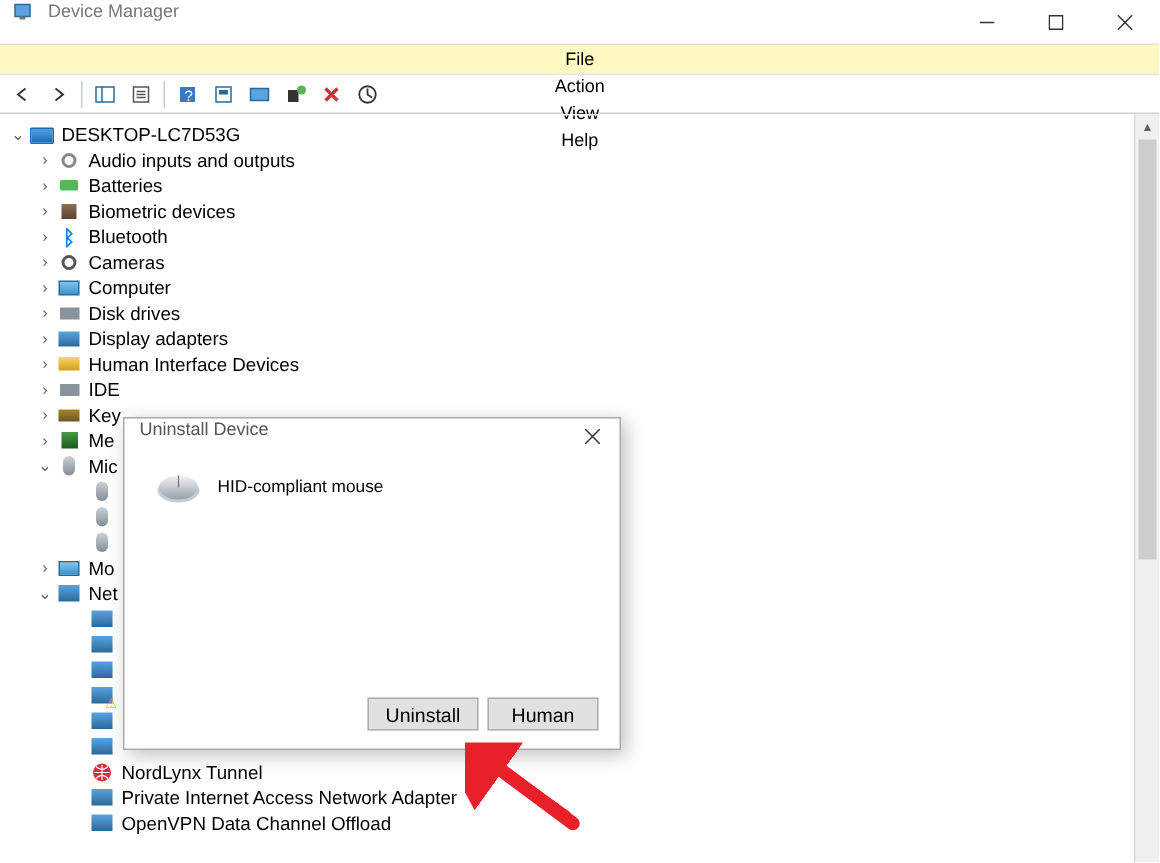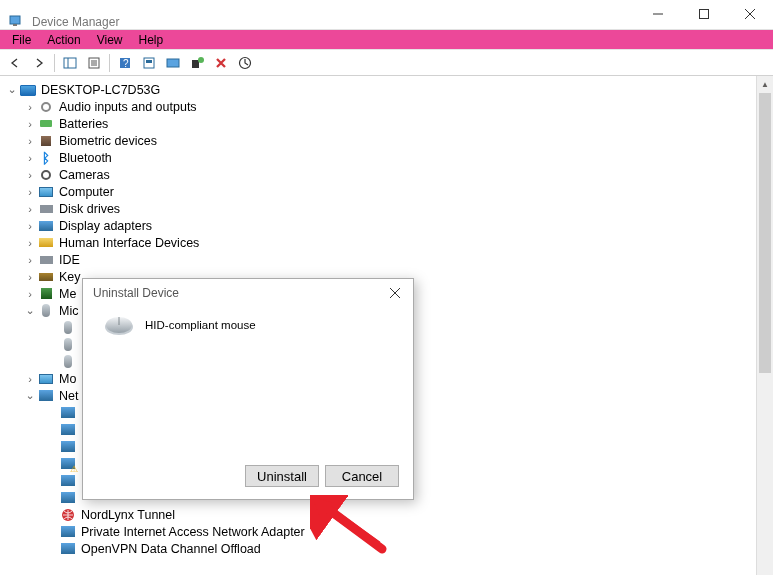--- a/index.html
+++ b/index.html
@@ -1,26 +1,26 @@
 <!DOCTYPE html>
 <html><head>
 <meta charset="utf-8">
 <style>
 * { margin: 0; padding: 0; box-sizing: border-box; font-family: "Segoe UI", Tahoma, sans-serif; }
 body { background: #fff; width: 773px; height: 575px; overflow: hidden; position: relative; }
 
 
-.titlebar { height: 30px; background: #fff; display: flex; align-items: flex-end; padding: 0 0 0 8px; border-bottom: 1px solid #e1e1e1; }
+.titlebar { height: 30px; background: #fff; display: flex; align-items: flex-start; padding: 0 0 0 8px; border-bottom: 1px solid #e1e1e1; }
 .titlebar .app-icon { width: 16px; height: 16px; margin-right: 8px; display: flex; align-items: center; justify-content: center; }
 .titlebar .title { font-size: 12px; color: #777; flex: 1; }
 .titlebar .win-controls { display: flex; }
 .titlebar .win-btn { width: 46px; height: 30px; display: flex; align-items: center; justify-content: center; color: #666; font-size: 10px; }
 
 
-.menubar { height: 20px; background: #ec4899; display: flex; align-items: center; padding: 0 4px; font-size: 12px; border-bottom: 1px solid #e5e5e5; }
+.menubar { height: 20px; background: #fef9c3; display: flex; align-items: center; padding: 0 4px; font-size: 12px; border-bottom: 1px solid #e5e5e5; flex-direction: column; }
 .menubar .menu-item { padding: 2px 8px; color: #000; }
 
 
 .toolbar { height: 26px; background: #fff; display: flex; align-items: center; padding: 2px 4px; border-bottom: 1px solid #d1d1d1; gap: 2px; }
 .toolbar .tb-btn { width: 22px; height: 22px; display: flex; align-items: center; justify-content: center; border: 1px solid transparent; }
 .toolbar .sep { width: 1px; height: 18px; background: #ccc; margin: 0 2px; }
 
 
 .tree-container { position: relative; height: calc(575px - 76px); overflow: hidden; border-top: 1px solid #fff; }
 .tree { padding: 4px 0; font-size: 12.5px; color: #000; overflow-y: auto; height: 100%; }
@@ -32,21 +32,21 @@
 .tree-row.l2 { padding-left: 44px; }
 .tree-row .label { padding-left: 1px; }
 
 
 .scrollbar { position: absolute; right: 0; top: 76px; bottom: 0; width: 17px; background: #f0f0f0; border-left: 1px solid #ddd; }
 .scroll-arrow { height: 17px; display: flex; align-items: center; justify-content: center; color: #605e5c; font-size: 8px; }
 .scroll-thumb { background: #cdcdcd; margin: 0 2px; height: 280px; }
 
 
 .dialog { position: absolute; left: 82px; top: 278px; width: 332px; height: 222px; background: #fff; border: 1px solid #aaa; box-shadow: 3px 3px 12px rgba(0,0,0,0.25); }
-.dialog-titlebar { height: 28px; display: flex; align-items: center; padding: 0 4px 0 10px; font-size: 12px; color: #555; }
+.dialog-titlebar { height: 28px; display: flex; align-items: flex-start; padding: 0 4px 0 10px; font-size: 12px; color: #555; }
 .dialog-titlebar .dtitle { flex: 1; }
 .dialog-titlebar .dclose { width: 28px; height: 24px; display: flex; align-items: center; justify-content: center; color: #444; }
 .dialog-body { padding: 6px 16px; font-size: 11.5px; }
 .dialog-device-row { display: flex; align-items: center; gap: 10px; margin-bottom: 38px; padding-left: 4px; }
 .dialog-device-row .dicon { width: 32px; height: 24px; }
 .dialog-warning { margin-top: 8px; line-height: 1.3; }
 .dialog-buttons { position: absolute; bottom: 12px; right: 14px; display: flex; gap: 6px; }
 .dialog-buttons button { width: 74px; height: 22px; font-size: 13px; background: #e1e1e1; border: 1px solid #adadad; color: #000; }
 
 
@@ -402,21 +402,21 @@
               </linearGradient>
             </defs>
             <line x1="16" y1="4" x2="16" y2="12" stroke="#6a737a" stroke-width="0.8"></line>
           </svg>
       </div>
       <div>HID-compliant mouse</div>
     </div>
   </div>
   <div class="dialog-buttons">
     <button>Uninstall</button>
-    <button>Cancel</button>
+    <button>Human</button>
   </div>
 </div>
 
 <svg class="red-arrow" width="80" height="60">
   <defs>
       <marker id="ah" markerWidth="8" markerHeight="8" refX="2" refY="4" orient="auto">
         <path d="M0 0 L8 4 L0 8 Z" fill="#e8202a"></path>
       </marker>
     </defs>
   <line x1="68" y1="50" x2="12" y2="10" stroke="#e8202a" stroke-width="8" marker-end="url(#ah)"></line>

